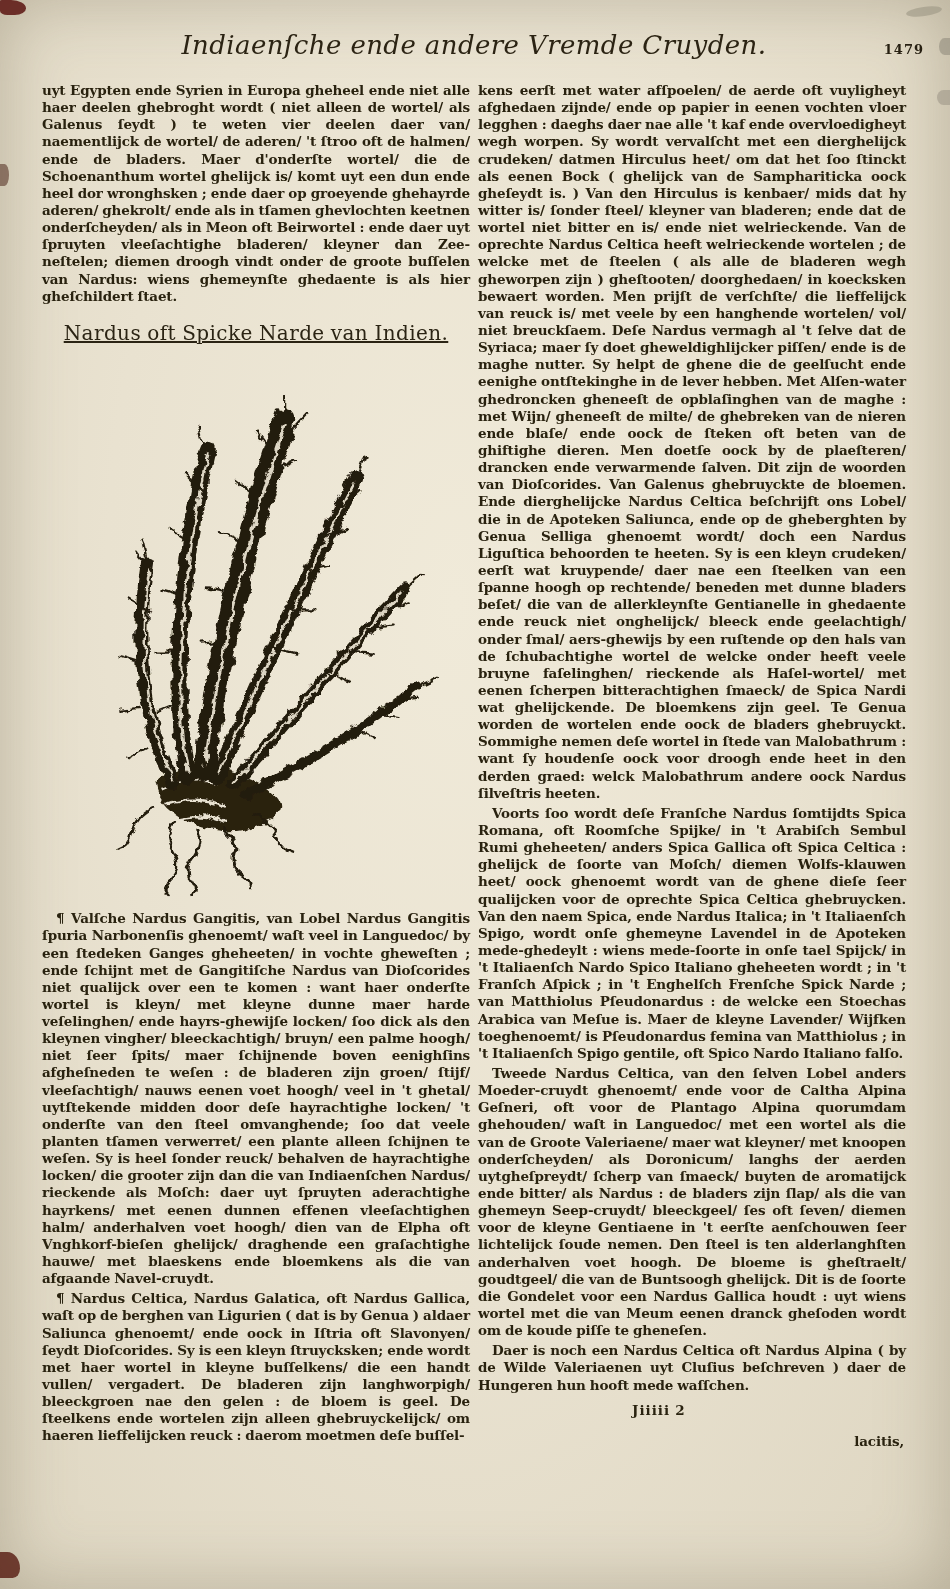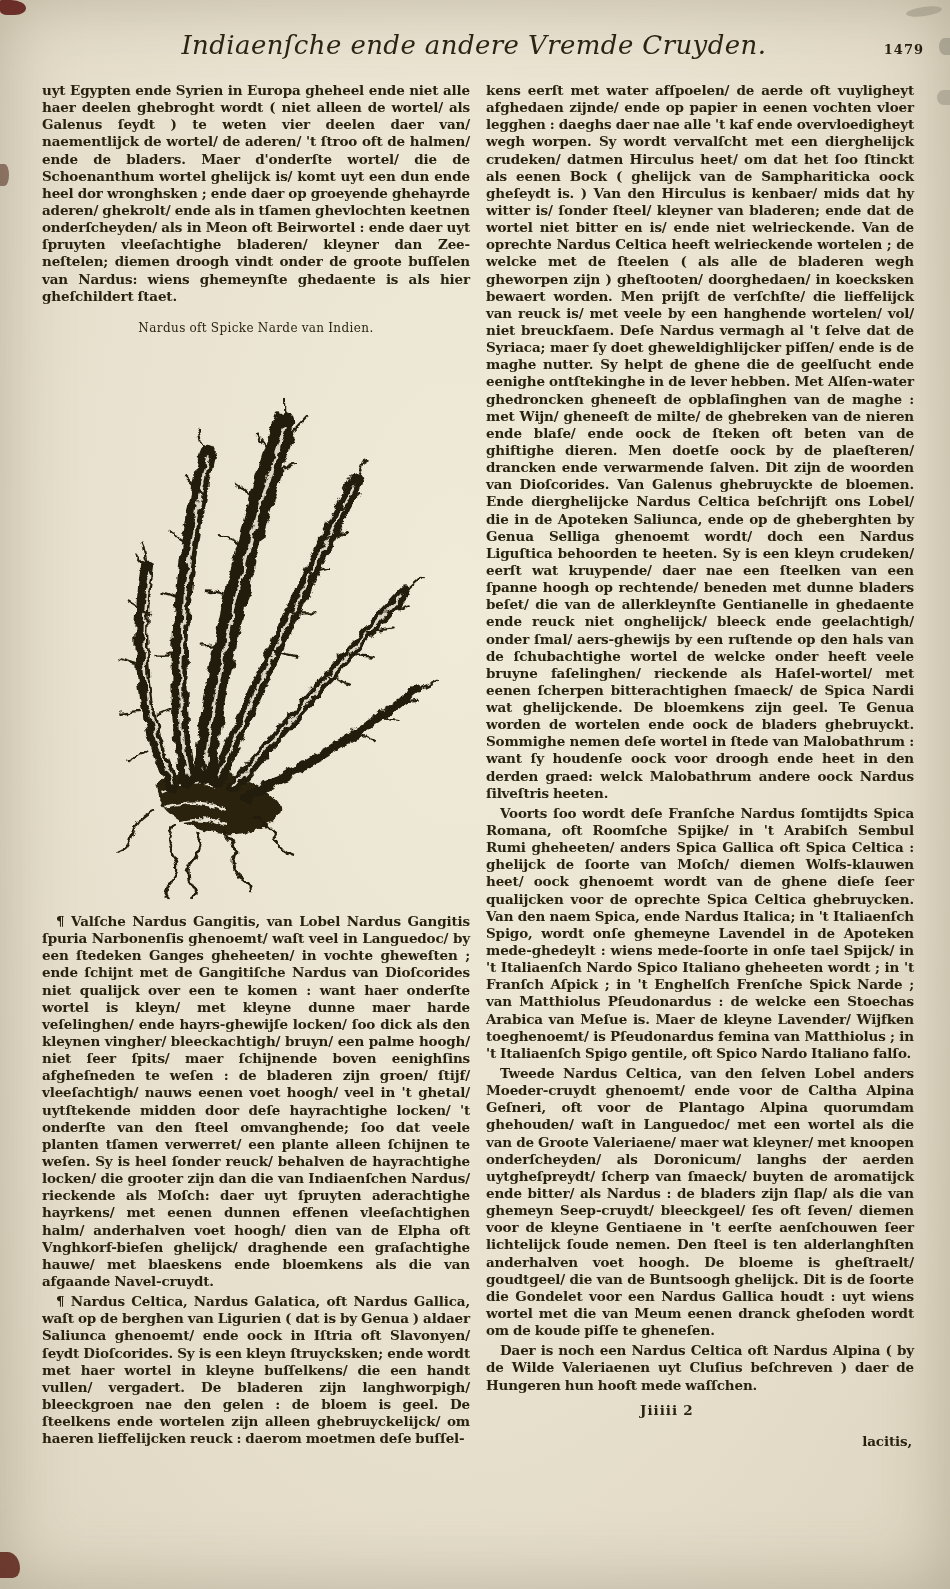--- a/index.html
+++ b/index.html
@@ -5,30 +5,30 @@
   html,body { margin:0; padding:0; background:#a9a498; }
   .page {
     position:relative; width:950px; height:1589px; overflow:hidden;
     background: radial-gradient(ellipse at 48% 38%, #f0ead9 0%, #e9e2d0 50%, #ddd5c0 100%);
     box-shadow: inset 0 0 70px rgba(115,104,82,.38);
     font-family:"DejaVu Serif", serif; color:#261f11;
   }
   .pagehead { position:absolute; top:30px; left:70px; right:26px; display:flex; align-items:baseline; }
   .title { flex:1; text-align:center; font-size:26px; font-style:italic; letter-spacing:.4px; color:#2b2313; }
   .folio { font-size:13px; font-weight:bold; margin-left:6px; letter-spacing:1px; }
-  .cols { position:absolute; top:82px; left:42px; width:878px; display:flex; gap:16px; }
+  .cols { position:absolute; top:82px; left:42px; width:878px; display:flex; gap:8px; }
   .col {
     width:428px; text-align:justify; font-size:13.5px; line-height:1.27;
     font-weight:700; letter-spacing:-.15px; word-spacing:-.5px; color:#29220f;
   }
   .col p { margin:0 0 3px; text-indent:14px; }
   .col p.noindent { text-indent:0; }
   .caption {
     text-align:center !important; text-indent:0 !important; font-weight:400;
-    font-size:12px; letter-spacing:.4px; margin:16px 0 17px !important; color:#2b2414;
+    font-size:20px; letter-spacing:.4px; margin:16px 0 4px !important; color:#2b2414;text-decoration:underline;
   }
   .figure { width:402px; height:548px; margin:2px auto 12px; }
   .figure svg { display:block; width:100%; height:100%; }
   .sigrow { position:relative; height:22px; margin-top:8px; }
   .sig { position:absolute; left:36%; font-weight:700; letter-spacing:1px; }
   .catch { position:absolute; right:2px; font-weight:700;margin-top:31px; }
   .artifact { position:absolute; }
   .a1 { left:0; top:0; width:26px; height:15px; background:#5a1410; opacity:.85; border-radius:10% 80% 60% 40%; }
   .a2 { left:0; top:164px; width:9px; height:22px; background:#4f281c; opacity:.55; border-radius:0 60% 60% 0; }
   .a3 { left:0; top:1552px; width:20px; height:26px; background:#55190f; opacity:.8; border-radius:0 70% 40% 0; }

